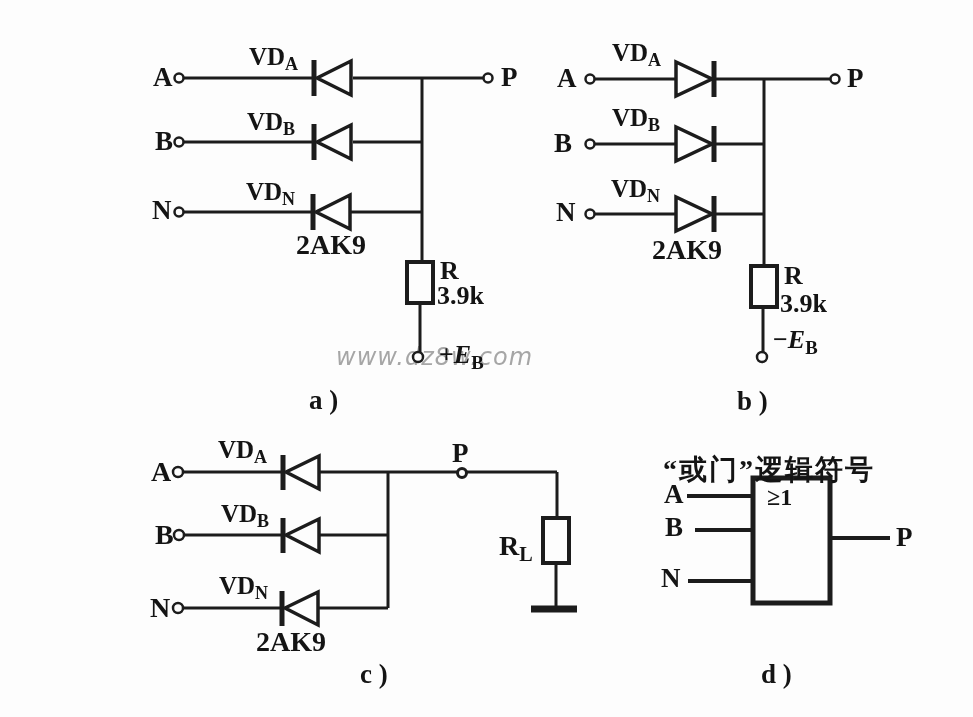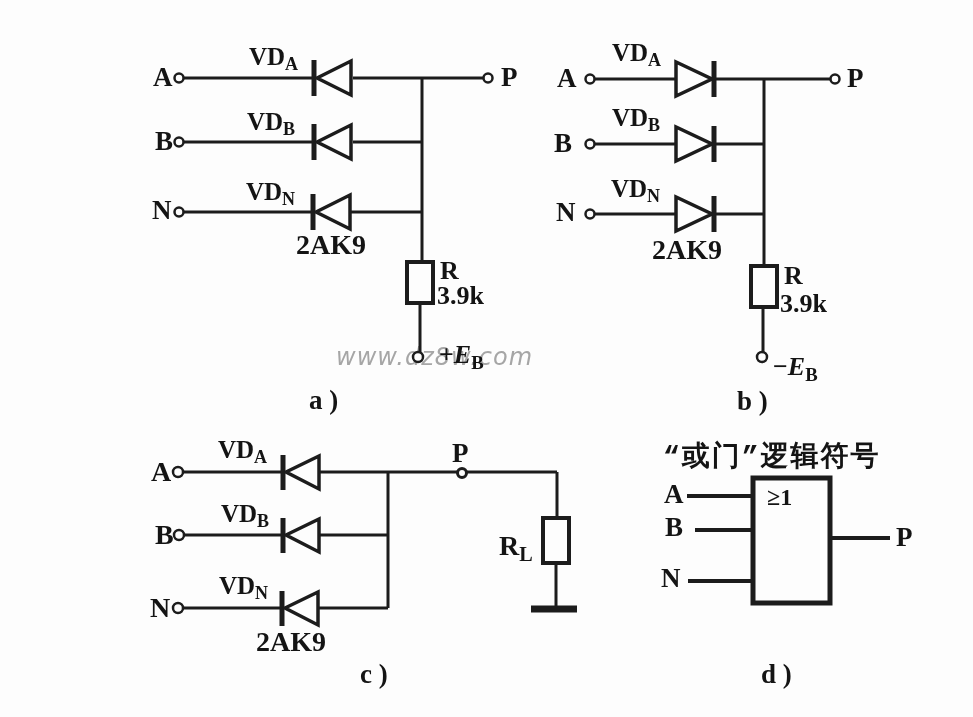--- a/index.html
+++ b/index.html
@@ -112,35 +112,35 @@
   <span class="t" style="left:557px;top:65px;font-size:27px">A</span>
   <span class="t" style="left:554px;top:130px;font-size:27px">B</span>
   <span class="t" style="left:556px;top:199px;font-size:27px">N</span>
   <span class="t" style="left:612px;top:40px;font-size:25px"><span>VD</span><span class="sub">A</span></span>
   <span class="t" style="left:612px;top:105px;font-size:25px"><span>VD</span><span class="sub">B</span></span>
   <span class="t" style="left:611px;top:176px;font-size:25px"><span>VD</span><span class="sub">N</span></span>
   <span class="t" style="left:652px;top:236px;font-size:28px">2AK9</span>
   <span class="t" style="left:847px;top:65px;font-size:27px">P</span>
   <span class="t" style="left:784px;top:263px;font-size:26px">R</span>
   <span class="t" style="left:780px;top:291px;font-size:26px">3.9k</span>
-  <span class="t" style="left:773px;top:354px;font-size:26px"><span>−</span><span class="it">E</span><span class="sub">B</span></span>
+  <span class="t" style="left:773px;top:327px;font-size:26px"><span>−</span><span class="it">E</span><span class="sub">B</span></span>
   <span class="t" style="left:737px;top:388px;font-size:27px">b )</span>
 
   <span class="t" style="left:151px;top:458px;font-size:28px">A</span>
   <span class="t" style="left:155px;top:521px;font-size:28px">B</span>
   <span class="t" style="left:150px;top:594px;font-size:28px">N</span>
   <span class="t" style="left:218px;top:437px;font-size:25px"><span>VD</span><span class="sub">A</span></span>
   <span class="t" style="left:221px;top:501px;font-size:25px"><span>VD</span><span class="sub">B</span></span>
   <span class="t" style="left:219px;top:573px;font-size:25px"><span>VD</span><span class="sub">N</span></span>
   <span class="t" style="left:256px;top:628px;font-size:28px">2AK9</span>
   <span class="t" style="left:452px;top:440px;font-size:27px">P</span>
   <span class="t" style="left:499px;top:532px;font-size:28px"><span>R</span><span class="sub">L</span></span>
   <span class="t" style="left:360px;top:661px;font-size:27px">c )</span>
 
-  <span class="t cjk" style="left:663px;top:444px;font-size:28px;font-family:Liberation Mono, monospace">“或门”逻辑符号</span>
+  <span class="t cjk" style="left:663px;top:456px;font-size:28px;font-family:Liberation Serif, serif">“或门”逻辑符号</span>
   <span class="t" style="left:767px;top:485px;font-size:24px">≥1</span>
   <span class="t" style="left:664px;top:481px;font-size:27px">A</span>
   <span class="t" style="left:665px;top:514px;font-size:27px">B</span>
   <span class="t" style="left:661px;top:565px;font-size:27px">N</span>
   <span class="t" style="left:896px;top:524px;font-size:27px">P</span>
   <span class="t" style="left:761px;top:661px;font-size:27px">d )</span>
 
 </div>
 
 </body></html>

